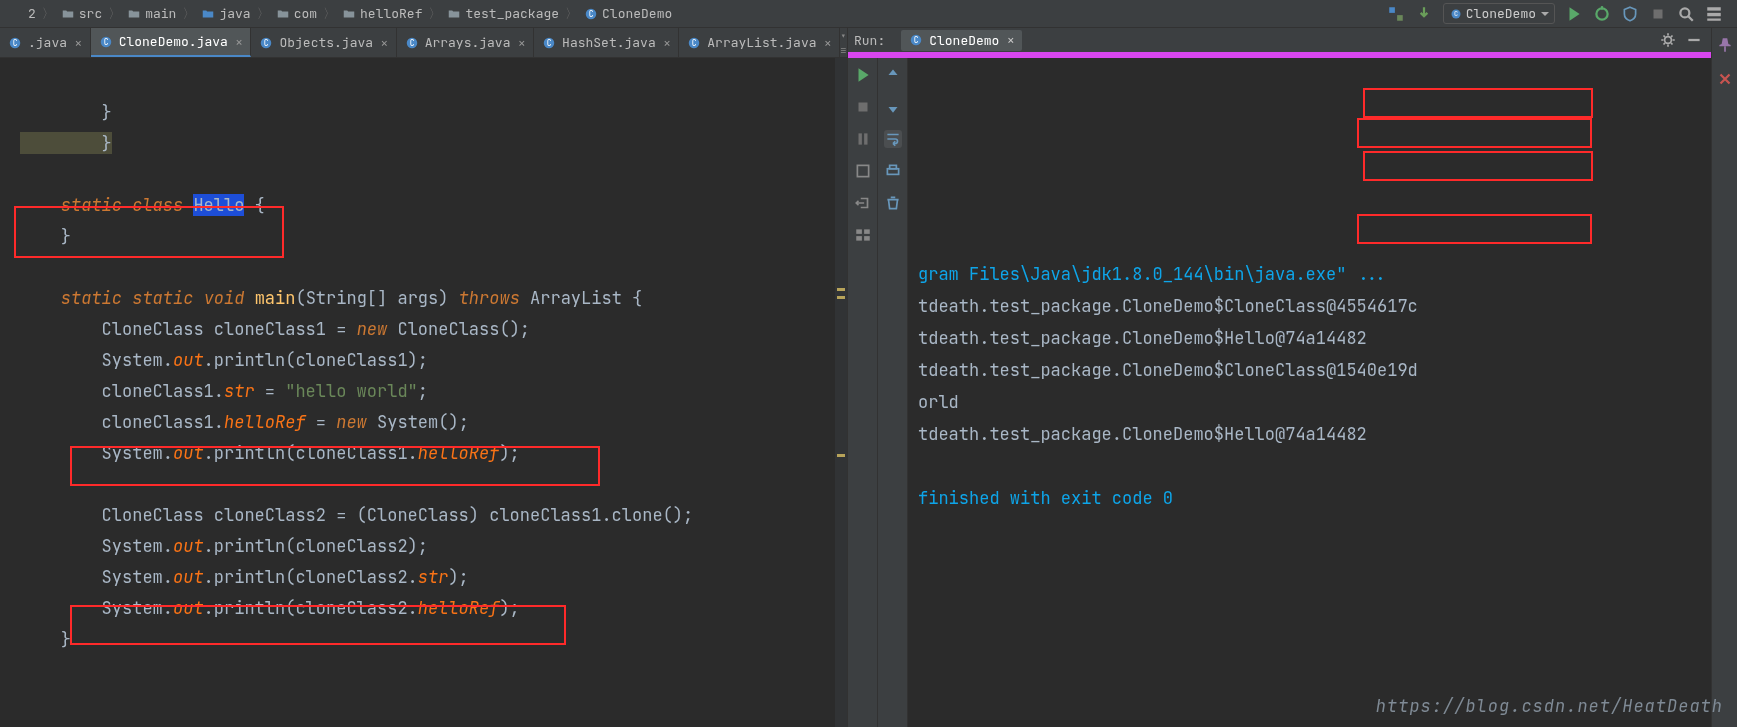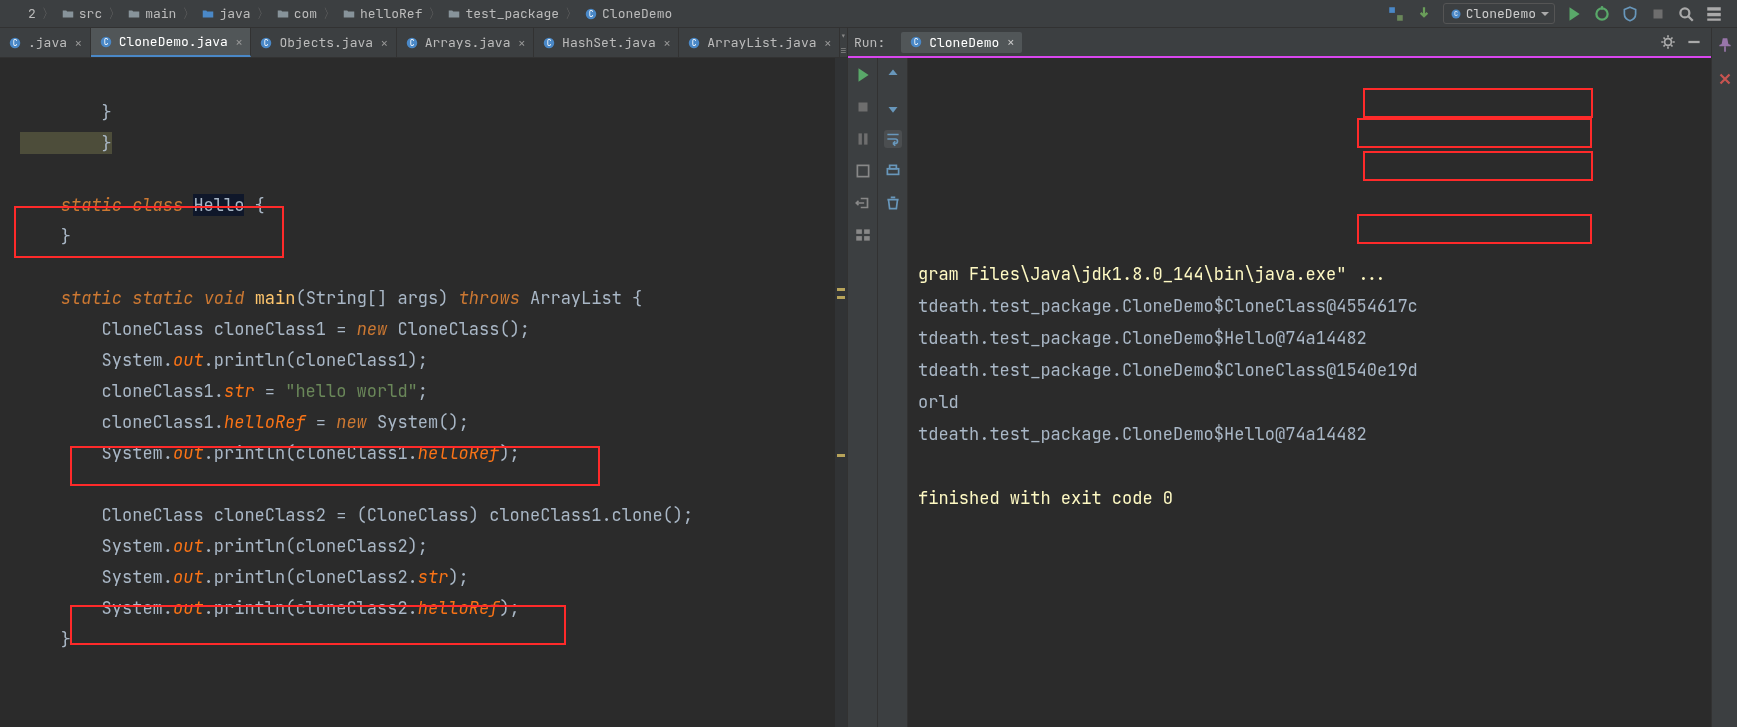--- a/index.html
+++ b/index.html
@@ -31,40 +31,40 @@
 
   
   .editor { flex:1; background:#2b2b2b; position:relative; padding:8px 0 0 20px; font-size:17px; line-height:31px; white-space:pre; color:#a9b7c6; overflow:hidden; }
   .gutter-stripe { position:absolute; right:0; top:0; bottom:0; width:12px; background:#313335;}
   .kw  { color:#cc7832;font-style:italic; }
   .fn  { color:#ffc66d; }
   .field{ color:#f97316; font-style:italic;}
   .str { color:#6a8759; }
   .hl  { background:#4d4d3a; }
   .punc{ color:#a9b7c6; }
-  .sel { background:#0f172a; }
+  .sel { background:#1d4ed8; }
 
   .redbox { position:absolute; border:2px solid #ff2a2a; pointer-events:none; }
   .mark { position:absolute; right:2px; width:8px; height:3px; }
   .mark.y { background:#b7a35a; }
 
   
-  .run-tabs { height:30px; background:#3c3f41; display:flex; align-items:center; border-bottom:2px solid #d946ef; padding-left:6px; gap:10px;}
+  .run-tabs { height:30px; background:#3c3f41; display:flex; align-items:center; border-bottom:6px solid #d946ef; padding-left:6px; gap:10px;}
   .run-label { color:#bbb; font-size:13px; padding-right:6px;}
   .run-tab { display:flex; align-items:center; gap:6px; padding:2px 8px; background:#515658; border-radius:2px; font-size:13px; color:#fff;}
   .run-tab .tab-close{color:#ccc;}
   .run-tools-right{margin-left:auto;display:flex;gap:8px;padding-right:8px;}
 
   
   .run-body { flex:1; display:flex; min-height:0; }
   .run-col { width:30px; background:#3c3f41; display:flex; flex-direction:column; align-items:center; padding-top:8px; gap:14px; border-right:1px solid #323232;}
   .run-col2{ width:30px; background:#3c3f41; display:flex; flex-direction:column; align-items:center; padding-top:8px; gap:14px; border-right:1px solid #323232;}
   .ricon{ width:18px;height:18px;display:flex;align-items:center;justify-content:center;}
   .console { flex:1; background:#2b2b2b; padding:8px 10px; font-size:17px; line-height:32px; white-space:pre; color:#a9b7c6; position:relative; }
-  .console .gray{ color:#fef9c3;}
+  .console .gray{ color:#0ea5e9;}
   .watermark { position:absolute; right:14px; bottom:10px; color:#7f8a95; font-style:italic; font-size:17px; letter-spacing:1px; }
 
   .pin-col { width:26px; background:#3c3f41; border-left:1px solid #323232; display:flex; flex-direction:column; align-items:center; padding-top:8px; gap:16px;}
 </style>
 </head>
 <body>
 
 <div class="root">
 
   <div class="breadcrumb">
@@ -374,13 +374,14 @@
             <line x1="8" y1="9" x2="8" y2="14" stroke="#9876aa" stroke-width="1.5"></line>
           </svg>
         </span>
       <span class="ricon">
           <svg viewBox="0 0 16 16">
             <path d="M4 4l8 8M12 4l-8 8" stroke="#c75450" stroke-width="2"></path>
           </svg>
         </span>
     </div>
   </div>
+  <div class="watermark">https://blog.csdn.net/HeatDeath</div>
 </div>
 
 </body></html>

